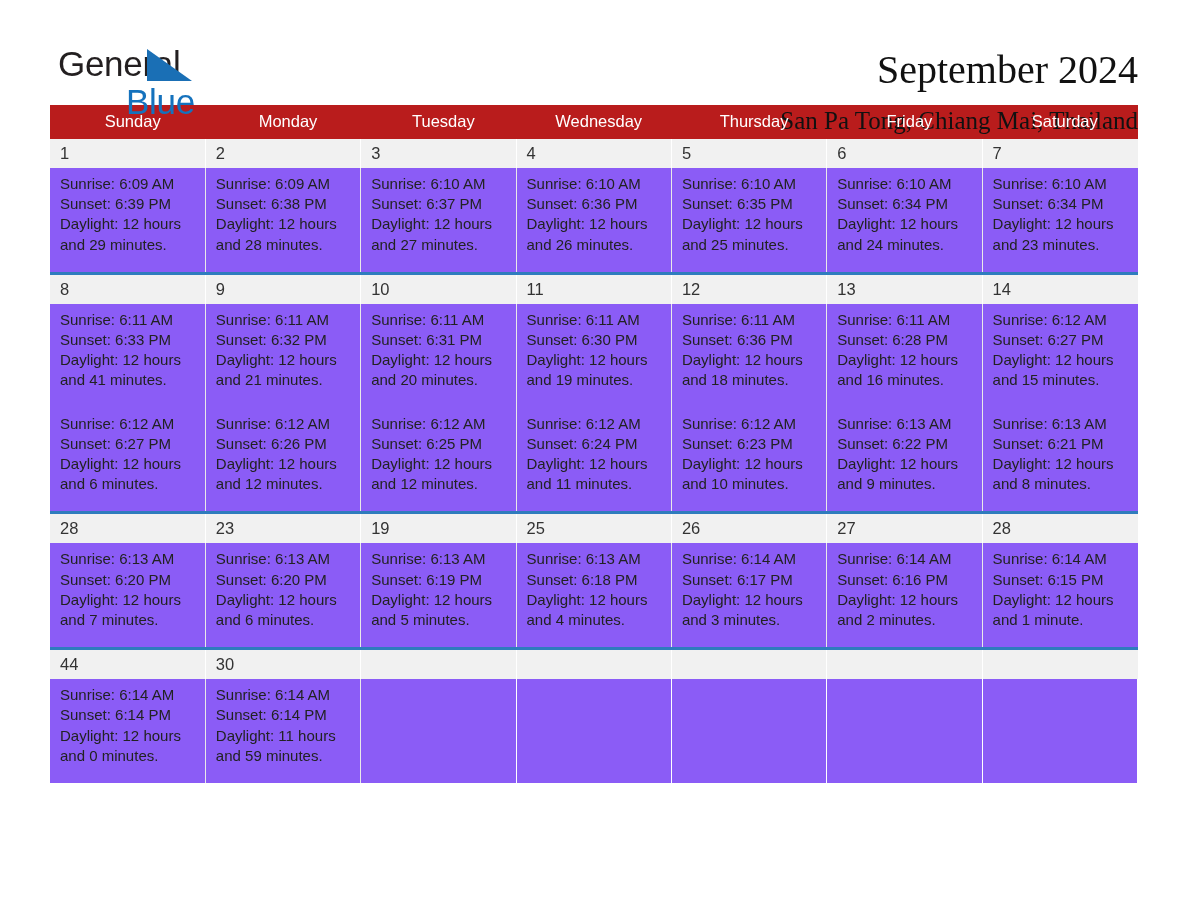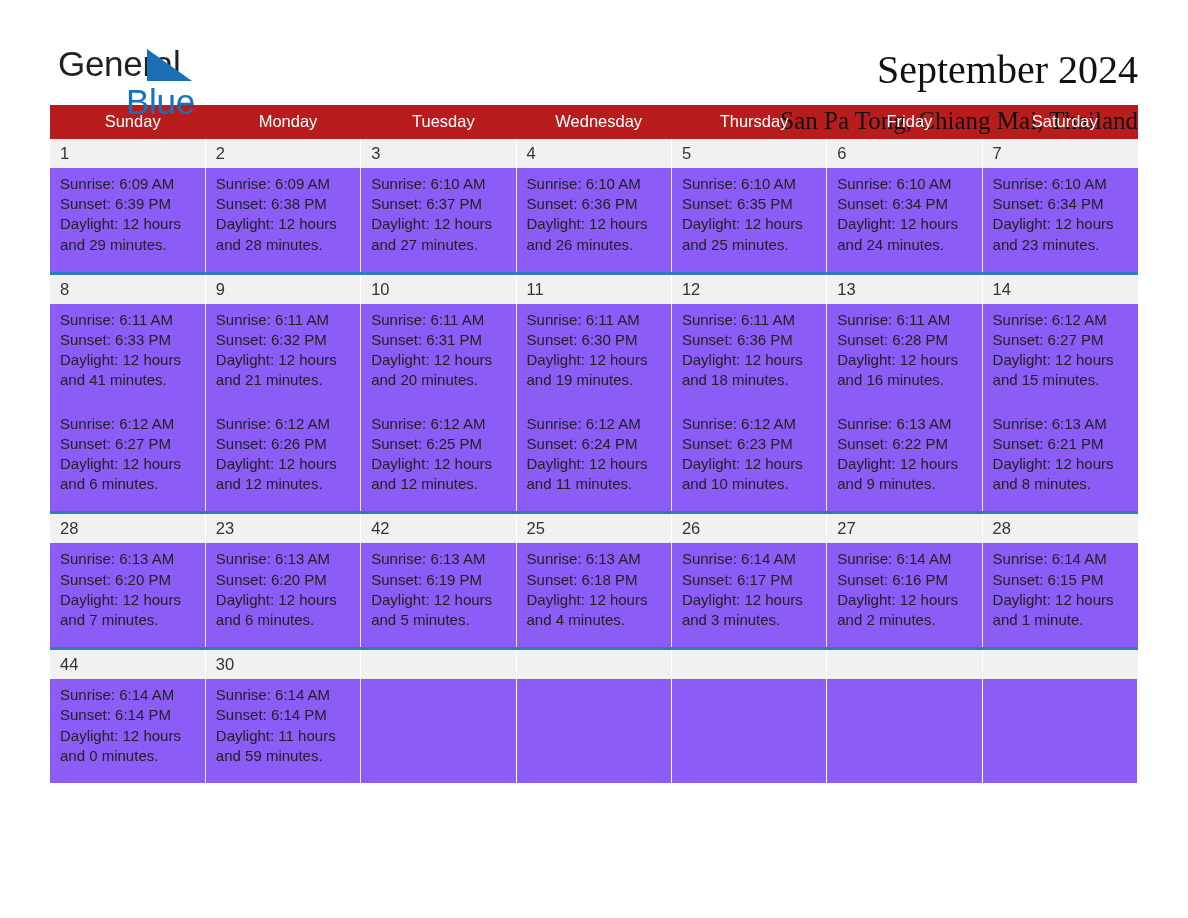--- a/index.html
+++ b/index.html
@@ -306,21 +306,21 @@
           <td>
             <div class="cell-line">Sunrise: 6:13 AM</div>
             <div class="cell-line">Sunset: 6:21 PM</div>
             <div class="cell-line">Daylight: 12 hours</div>
             <div class="cell-line">and 8 minutes.</div>
           </td>
         </tr>
         <tr class="daynum-row">
           <td>28</td>
           <td>23</td>
-          <td>42</td>
+          <td>19</td>
           <td>25</td>
           <td>26</td>
           <td>27</td>
           <td>28</td>
         </tr>
         <tr class="info-row">
           <td>
             <div class="cell-line">Sunrise: 6:13 AM</div>
             <div class="cell-line">Sunset: 6:20 PM</div>
             <div class="cell-line">Daylight: 12 hours</div>

